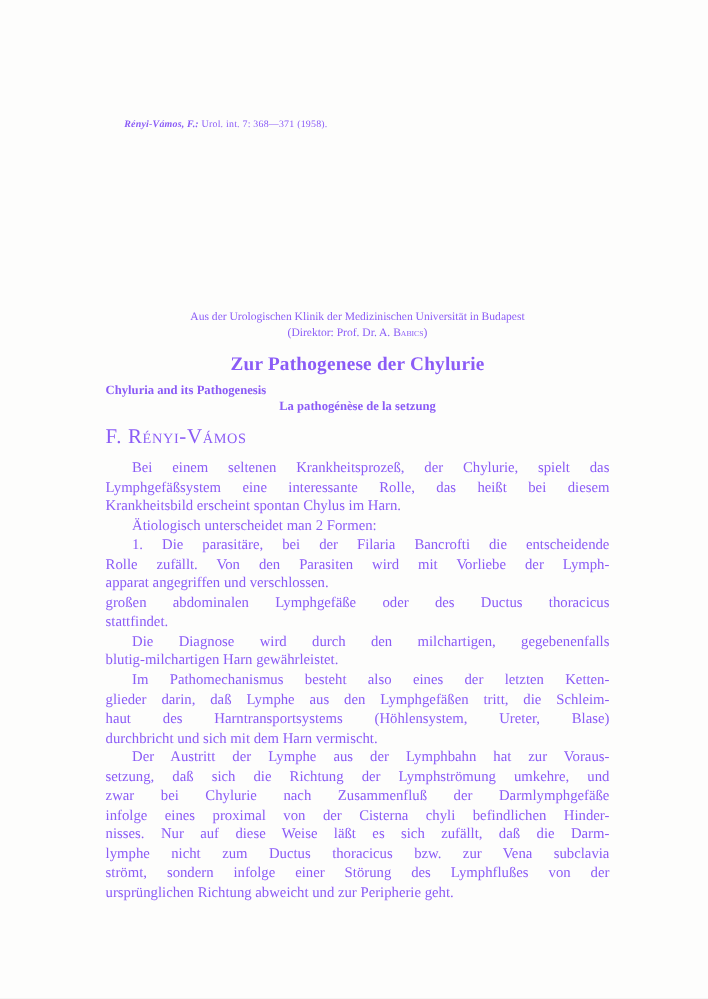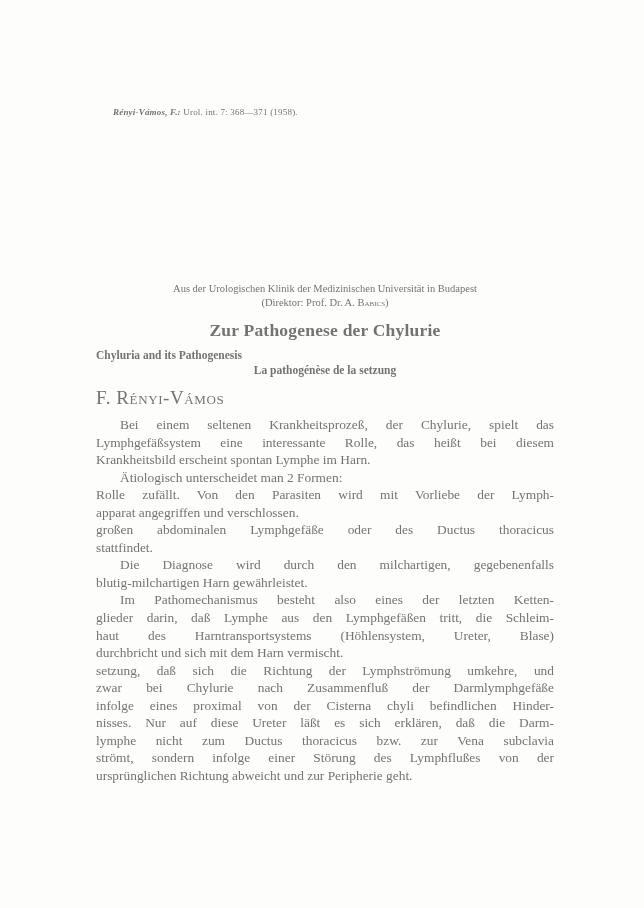--- a/index.html
+++ b/index.html
@@ -7,21 +7,21 @@
     padding: 0;
     background: #e8e8e6;
   }
   .page {
     position: relative;
     width: 644px;
     height: 908px;
     margin: 0 auto;
     background: #fdfdfc;
     font-family: "Liberation Serif", "DejaVu Serif", serif;
-    color: #737373;
+    color: #8b5cf6;
     overflow: hidden;
   }
   
   .citation {
     position: absolute;
     left: 113px;
     top: 107px;
     font-size: 9px;
     letter-spacing: 0.2px;
     white-space: nowrap;
@@ -123,34 +123,36 @@
 
   <div class="subtitle-en">Chyluria and its Pathogenesis</div>
 
   <div class="subtitle-fr">La pathogénèse de la setzung</div>
 
   <div class="author">F. Rényi-Vámos</div>
 
   <div class="body-text">
       <div class="line indent">Bei einem seltenen Krankheitsprozeß, der Chylurie, spielt das</div>
       <div class="line">Lymphgefäßsystem eine interessante Rolle, das heißt bei diesem</div>
-      <div class="line last">Krankheitsbild erscheint spontan Lymphe im Harn.</div>
+      <div class="line last">Krankheitsbild erscheint spontan Chylus im Harn.</div>
       <div class="line last indent">Ätiologisch unterscheidet man 2 Formen:</div>
+      <div class="line indent">1. Die parasitäre, bei der Filaria Bancrofti die entscheidende</div>
       <div class="line">Rolle zufällt. Von den Parasiten wird mit Vorliebe der Lymph-</div>
       <div class="line last">apparat angegriffen und verschlossen.</div>
       <div class="line">großen abdominalen Lymphgefäße oder des Ductus thoracicus</div>
       <div class="line last">stattfindet.</div>
       <div class="line indent">Die Diagnose wird durch den milchartigen, gegebenenfalls</div>
       <div class="line last">blutig-milchartigen Harn gewährleistet.</div>
       <div class="line indent">Im Pathomechanismus besteht also eines der letzten Ketten-</div>
       <div class="line">glieder darin, daß Lymphe aus den Lymphgefäßen tritt, die Schleim-</div>
       <div class="line">haut des Harntransportsystems (Höhlensystem, Ureter, Blase)</div>
       <div class="line last">durchbricht und sich mit dem Harn vermischt.</div>
+      <div class="line indent">Der Austritt der Lymphe aus der Lymphbahn hat zur Voraus-</div>
       <div class="line">setzung, daß sich die Richtung der Lymphströmung umkehre, und</div>
       <div class="line">zwar bei Chylurie nach Zusammenfluß der Darmlymphgefäße</div>
       <div class="line">infolge eines proximal von der Cisterna chyli befindlichen Hinder-</div>
-      <div class="line">nisses. Nur auf diese Ureter läßt es sich erklären, daß die Darm-</div>
+      <div class="line">nisses. Nur auf diese Weise läßt es sich zufällt, daß die Darm-</div>
       <div class="line">lymphe nicht zum Ductus thoracicus bzw. zur Vena subclavia</div>
       <div class="line">strömt, sondern infolge einer Störung des Lymphflußes von der</div>
       <div class="line last">ursprünglichen Richtung abweicht und zur Peripherie geht.</div>
     </div>
 
 </div>
 
 </body></html>

